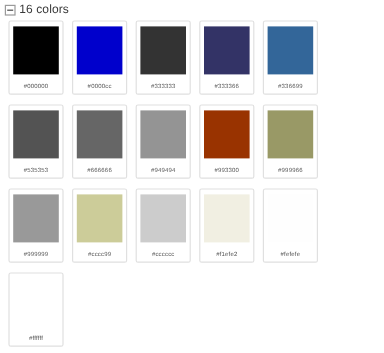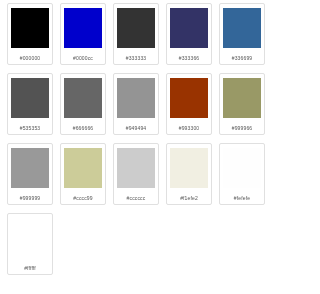--- a/index.html
+++ b/index.html
@@ -100,20 +100,24 @@
     font-family: "Liberation Sans", sans-serif;
     letter-spacing: 0.15px;
     white-space: nowrap;
   }
 </style>
 </head>
 <body>
 
 <div class="panel">
 
+  <div class="panel-header">
+    <span class="toggle-icon"></span>
+    <span class="panel-title">16 colors</span>
+  </div>
 
   <div class="swatch-grid">
       <div class="swatch-card">
         <div class="swatch-color" style="background: rgb(0, 0, 0);"></div>
         <div class="swatch-label">#000000</div>
       </div>
       <div class="swatch-card">
         <div class="swatch-color" style="background: rgb(0, 0, 204);"></div>
         <div class="swatch-label">#0000cc</div>
       </div>

